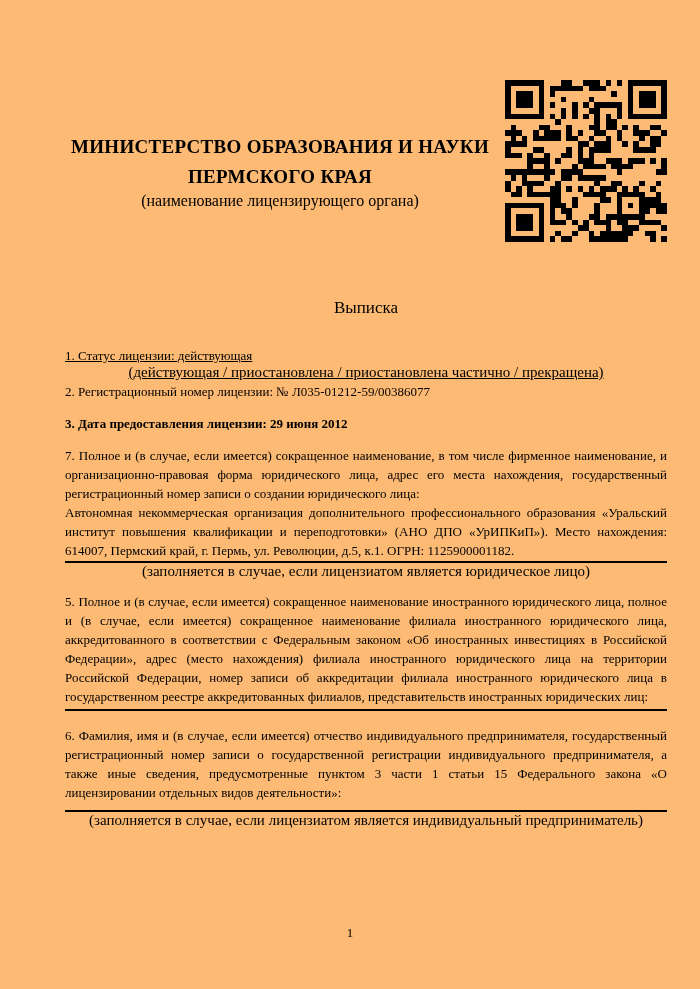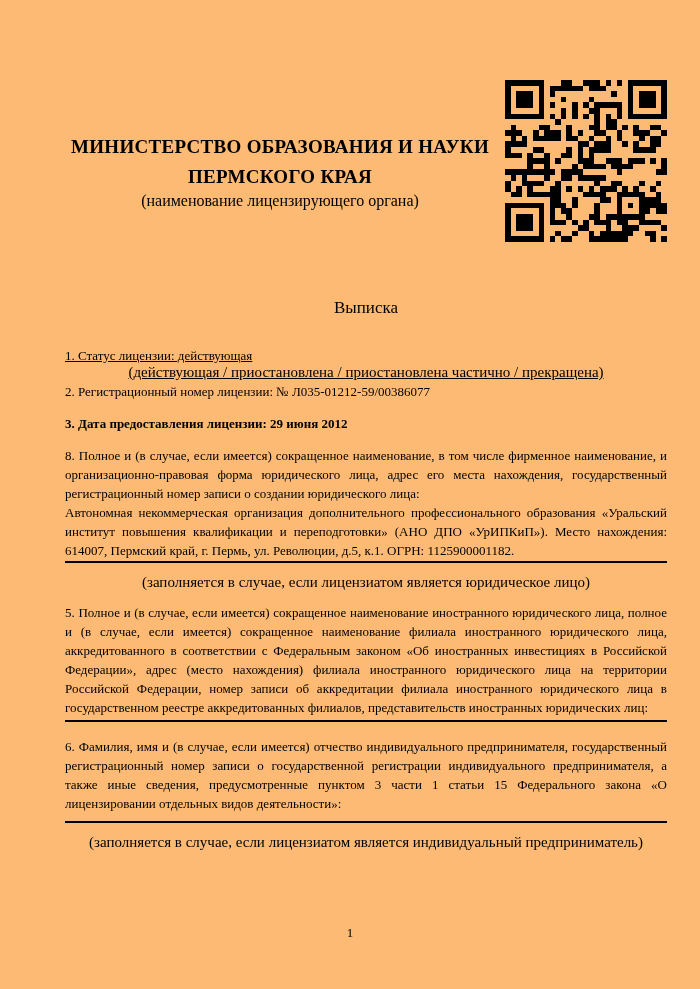--- a/index.html
+++ b/index.html
@@ -61,21 +61,21 @@
   .mt-item1 { margin-top:28px;text-decoration:underline; }
   .mt-item2 { margin-top:3px; }
   .mt-item3 { margin-top:13px;font-weight:bold; }
   .mt-item4 { margin-top:13px; }
   .mt-item5 { margin-top:14px; }
   .mt-item6 { margin-top:15px; }
   .mt-item7 { margin-top:16px; }
   .rule-4 { margin-top:1px; }
   .rule-5 { margin-top:3px; }
   .rule-6 { margin-top:8px; }
-  .cap-after-rule { margin-top:12px; }
+  .cap-after-rule { margin-top:1px; }
   
   .page-number {
     position:absolute; left:0; top:925px; width:700px;
     text-align:center;
     font-size:13px; line-height:16px;
   }
 </style>
 </head>
 <body>
 
@@ -509,21 +509,21 @@
 
     <div class="item mt-item2">
       <div>2. Регистрационный номер лицензии: № Л035-01212-59/00386077</div>
     </div>
 
     <div class="item mt-item3">
       <div>3. Дата предоставления лицензии: 29 июня 2012</div>
     </div>
 
     <div class="item mt-item4">
-      <p class="just">8. Полное и (в случае, если имеется) сокращенное наименование, в том числе фирменное наименование, и организационно-правовая форма юридического лица, адрес его места нахождения, государственный регистрационный номер записи о создании юридического лица:</p>
+      <p class="just">7. Полное и (в случае, если имеется) сокращенное наименование, в том числе фирменное наименование, и организационно-правовая форма юридического лица, адрес его места нахождения, государственный регистрационный номер записи о создании юридического лица:</p>
       <p class="just">Автономная некоммерческая организация дополнительного профессионального образования «Уральский институт повышения квалификации и переподготовки» (АНО ДПО «УрИПКиП»). Место нахождения: 614007, Пермский край, г. Пермь, ул. Революции, д.5, к.1. ОГРН: 1125900001182.</p>
       <div class="rule rule-4"></div>
       <div class="caption cap-after-rule">(заполняется в случае, если лицензиатом является юридическое лицо)</div>
     </div>
 
     <div class="item mt-item5">
       <p class="just">5. Полное и (в случае, если имеется) сокращенное наименование иностранного юридического лица, полное и (в случае, если имеется) сокращенное наименование филиала иностранного юридического лица, аккредитованного в соответствии с Федеральным законом «Об иностранных инвестициях в Российской Федерации», адрес (место нахождения) филиала иностранного юридического лица на территории Российской Федерации, номер записи об аккредитации филиала иностранного юридического лица в государственном реестре аккредитованных филиалов, представительств иностранных юридических лиц:</p>
       <div class="rule rule-5"></div>
     </div>
 

